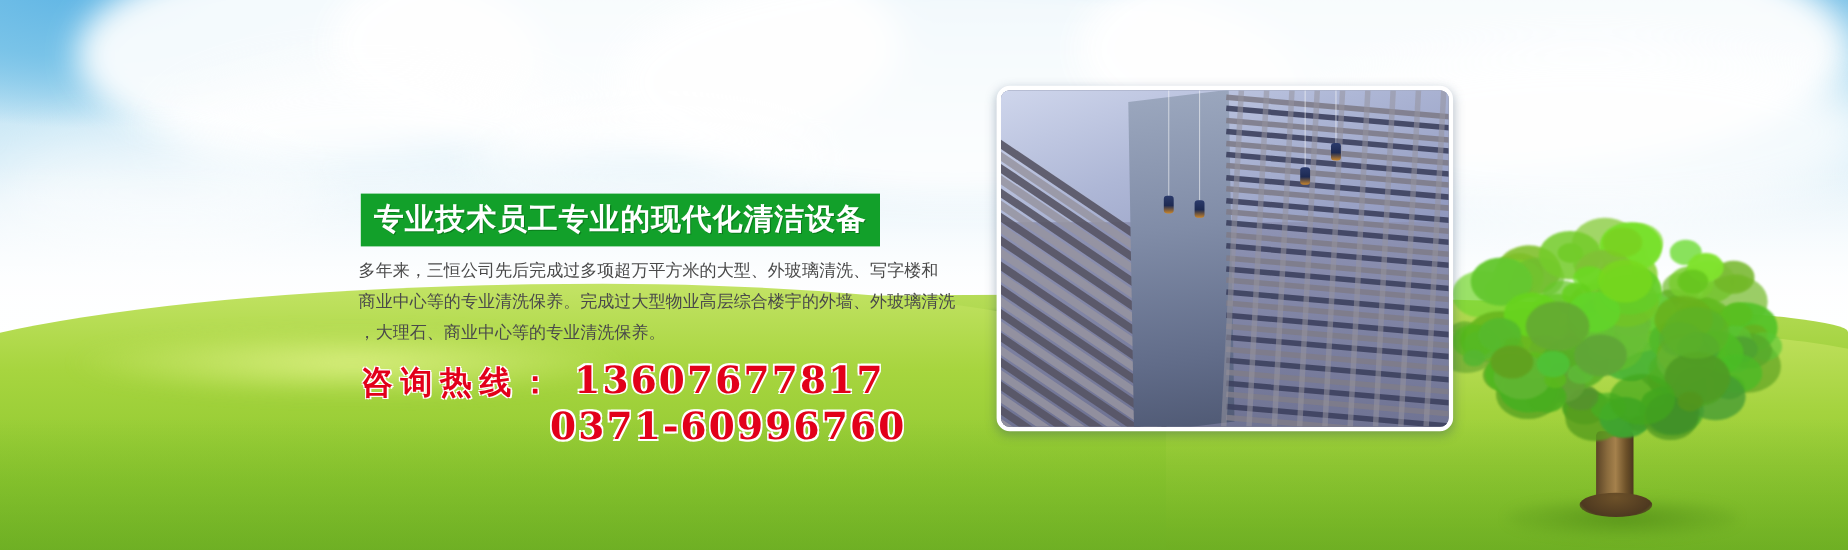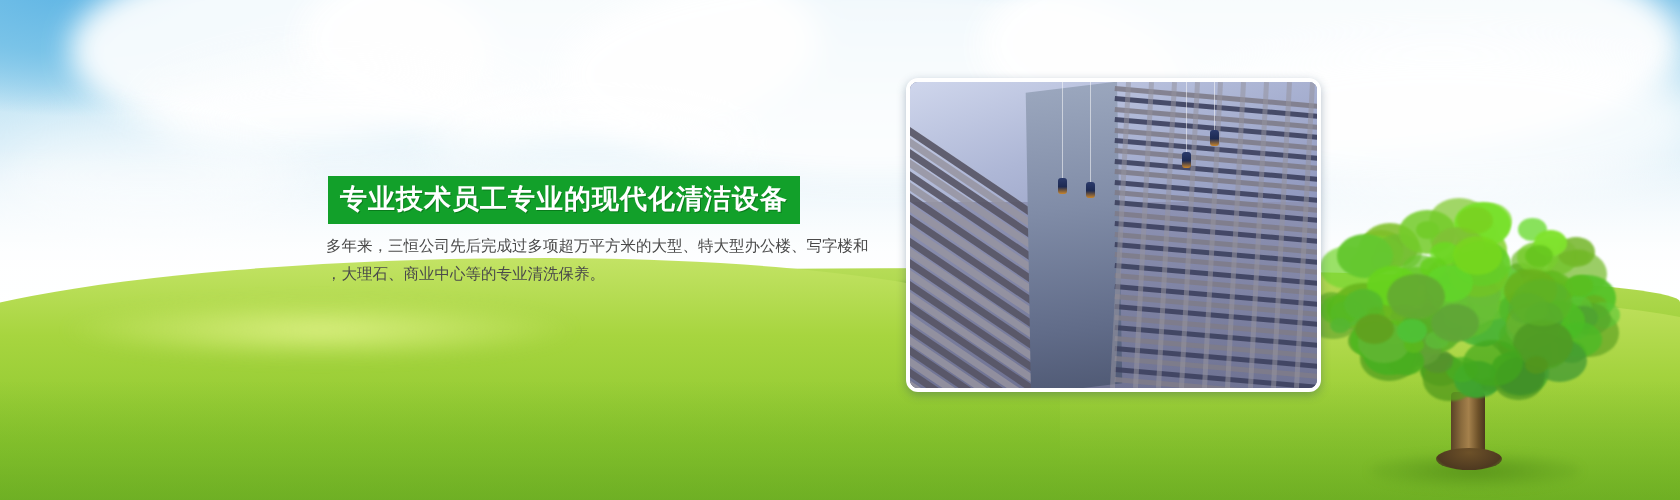--- a/index.html
+++ b/index.html
@@ -513,19 +513,26 @@
         <div class="ph-worker" style="left: 300px; top: 48px; width: 9px; height: 16px; background: linear-gradient(rgb(43, 58, 107) 0%, rgb(29, 42, 82) 55%, rgb(201, 133, 42) 100%); border-radius: 3px;"></div>
       </div>
   </div>
 
 
   <div class="subbar">
     <span>专业技术员工专业的现代化清洁设备</span>
   </div>
 
   <div class="body-copy">
-    <p>多年来，三恒公司先后完成过多项超万平方米的大型、特大型办公楼、写字楼和</p>
+    <p>多年来，三恒公司先后完成过多项超万平方米的大型、外玻璃清洗、写字楼和</p>
+    <p>商业中心等的专业清洗保养。完成过大型物业高层综合楼宇的外墙、外玻璃清洗</p>
     <p>，大理石、商业中心等的专业清洗保养。</p>
   </div>
 
-
+  <div class="hotline">
+    <span class="label">咨询热线：</span><span class="num">13607677817</span>
+  </div>
+
+  <div class="hotline2">
+    <span class="num">0371-60996760</span>
+  </div>
 
 </div>
 
 </body></html>

